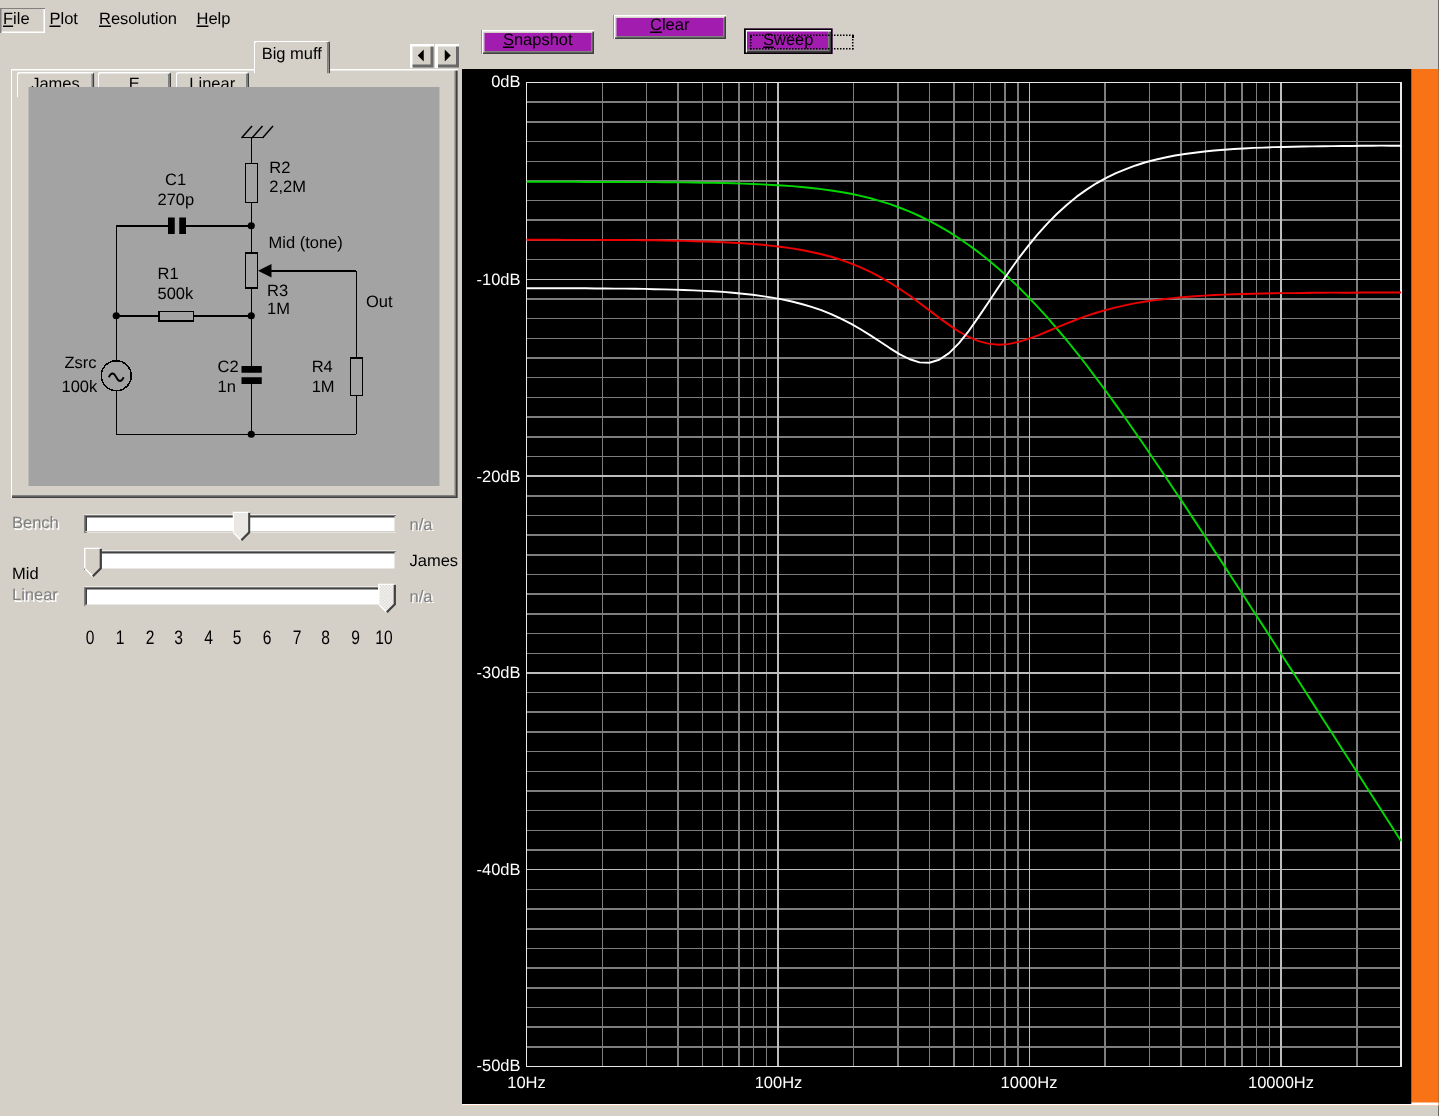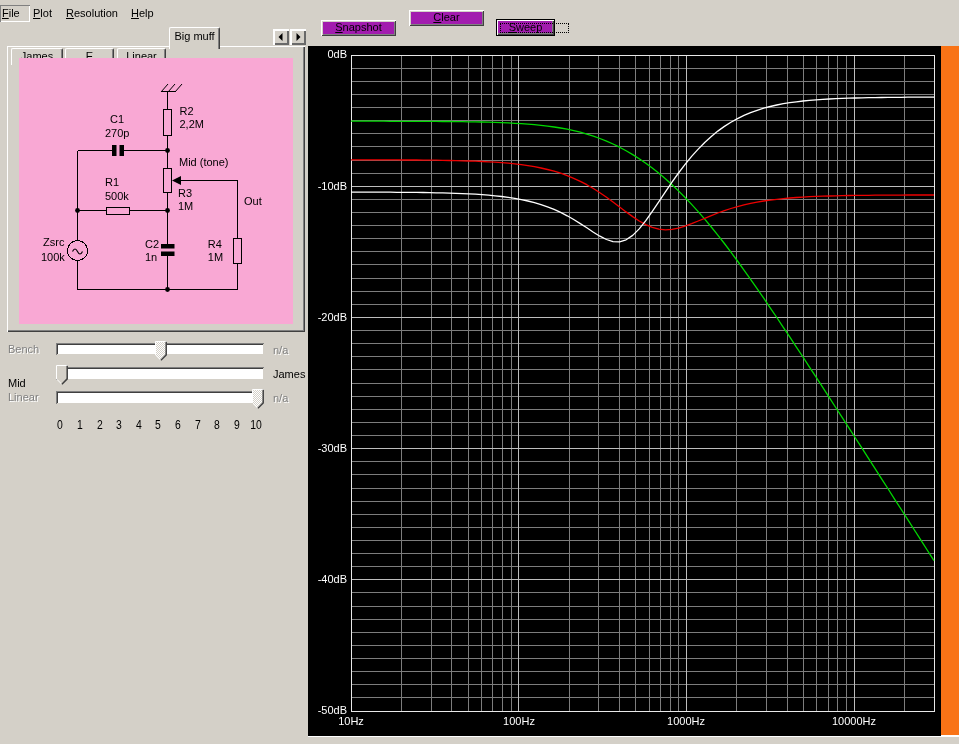--- a/index.html
+++ b/index.html
@@ -3,21 +3,21 @@
 *{margin:0;padding:0;box-sizing:border-box}
 html,body{width:959px;height:744px;overflow:hidden}
 body{position:relative;background:#d4d0c8;font-family:"Liberation Sans",sans-serif;font-size:11px;color:#000}
 .abs{position:absolute}
 .menu{left:0;top:1px;height:18px}
 .mi{position:absolute;top:4px;height:17px;line-height:17px;}
 .mi u{text-underline-offset:1px}
 .tabpane{left:7px;top:46px;width:298px;height:286px;background:#d4d0c8;box-shadow:inset 1px 1px 0 #fff,inset -1px -1px 0 #404040,inset -2px -2px 0 #808080}
 .tab{position:absolute;top:48px;height:17px;background:#d4d0c8;border:1px solid #404040;border-bottom:none;border-left-color:#fff;border-top-color:#fff;border-radius:2px 2px 0 0;box-shadow:inset -1px 0 0 #808080;text-align:center;line-height:15px}
 .tabsel{top:27px;height:22px;line-height:17px;z-index:3}
-.white{left:19px;top:58px;width:274px;height:266px;background:#f9a8d4}
+.white{left:19px;top:58px;width:274px;height:266px;background:#a3a3a3}
 .white svg{position:absolute;left:-3px;top:-3px}
 .btn{position:absolute;background:#a21caf;box-shadow:inset 1px 1px 0 #fff,inset -1px -1px 0 #404040,inset 2px 2px 0 #d4d0c8,inset -2px -2px 0 #808080;text-align:center;font-size:11px}
 .trough{position:absolute;left:56px;width:208px;background:#fff;box-shadow:inset 1px 1px 0 #808080,inset -1px -1px 0 #d4d0c8,inset 2px 2px 0 #404040,inset -2px -2px 0 #fff}
 .th{position:absolute}
 .dis{color:#808080;text-shadow:1px 1px 0 #fff}
 .lbl{position:absolute}
 .scale span{position:absolute;text-align:center;top:0;font-size:13px;transform:scaleX(0.8)}
 #plotpanel{left:308px;top:46px;width:681px;height:691px;background:#f97316;border-bottom:2px solid #fff}
 #plot{display:block}
 .arrowbtn{position:absolute;width:16px;height:16px;background:#d4d0c8;box-shadow:inset 2px 2px 0 #fff,inset -2px -2px 0 #696969}

